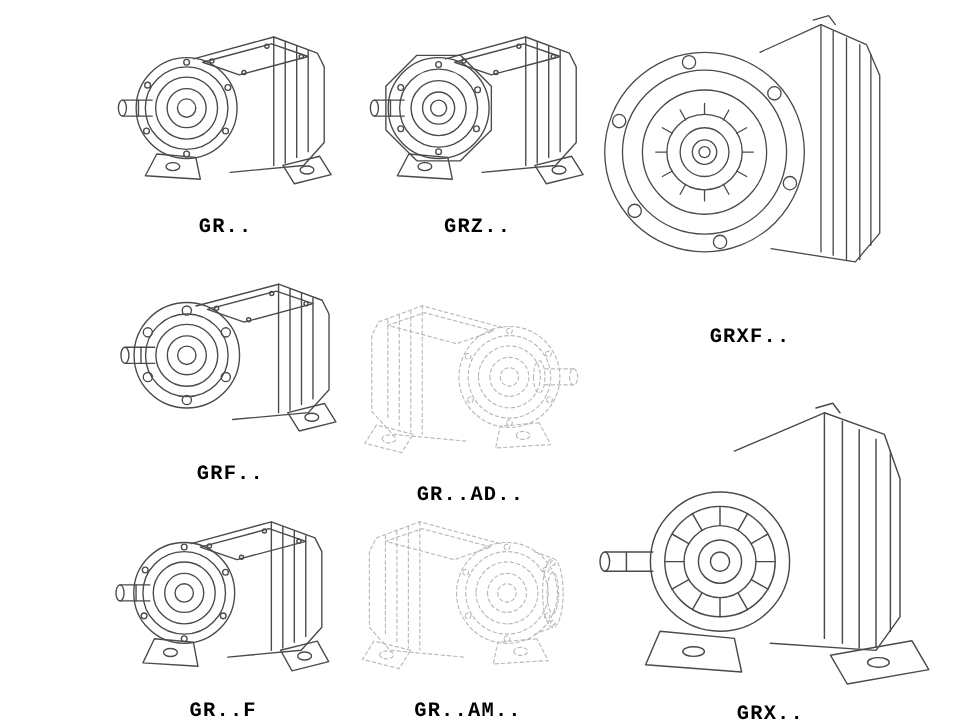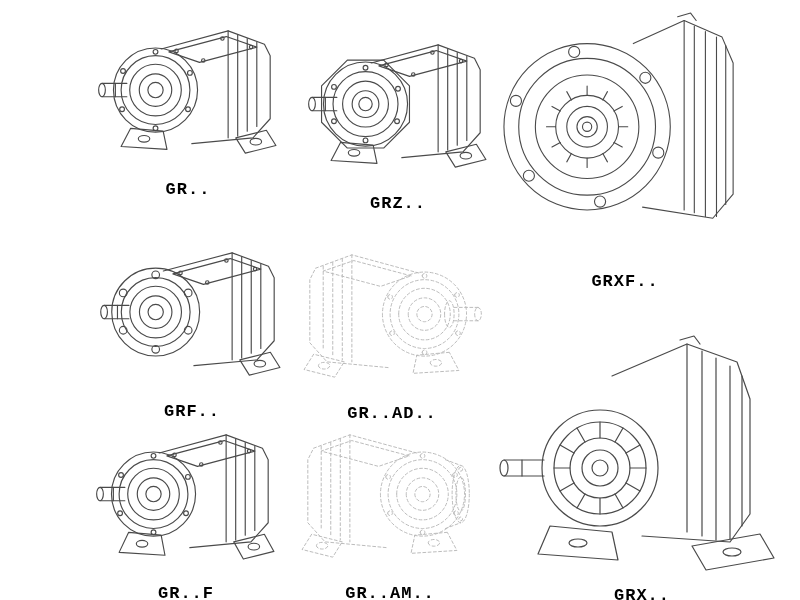--- a/index.html
+++ b/index.html
@@ -48,21 +48,21 @@
       <path d="M152 30 V136 M162 34 V131 M172 38 V126"></path>
       <path d="M40 128 L74 131 L78 150 L30 147 Z"></path>
         <ellipse cx="54" cy="139" rx="6" ry="3.5"></ellipse>
       <path d="M150 138 L182 130 L192 146 L160 154 Z"></path>
         <ellipse cx="171" cy="142" rx="6" ry="3.5"></ellipse>
     </g>
   </svg>
   <div class="lbl">GR..</div>
 </div>
 
-<div class="fig" style="left:298px;top:20px;width:200px">
+<div class="fig" style="left:298px;top:6px;width:200px">
   <svg width="200" height="172" viewBox="0 0 200 180">
     <g class="ln">
       <path d="M10 81 H36 M10 95 H36"></path>
         <ellipse cx="10" cy="88" rx="3.5" ry="7"></ellipse>
         <path d="M24 81 V95"></path>
       <path d="M112 69 L112 107 L85 134 L47 134 L20 107 L20 69 L47 42 L85 42 Z"></path>
       <circle cx="66" cy="88" r="44"></circle>
         <circle cx="66" cy="88" r="34"></circle>
         <circle cx="66" cy="88" r="24"></circle>
         <circle cx="66" cy="88" r="14"></circle>
@@ -109,21 +109,21 @@
       <circle cx="100" cy="135" r="34"></circle>
         <circle cx="100" cy="135" r="22"></circle>
         <circle cx="100" cy="135" r="11"></circle>
         <circle cx="100" cy="135" r="5"></circle>
       <path d="M134 135 L144 135 M129 152 L138 157 M117 164 L122 173 M100 169 L100 179 M83 164 L78 173 M71 152 L62 157 M66 135 L56 135 M71 118 L62 113 M83 106 L78 97 M100 101 L100 91 M117 106 L122 97 M129 118 L138 113"></path>
     </g>
   </svg>
   <div class="lbl">GRXF..</div>
 </div>
 
-<div class="fig" style="left:92px;top:228px;width:200px">
+<div class="fig" style="left:92px;top:212px;width:200px">
   <svg width="200" height="172" viewBox="0 0 200 180">
     <g class="ln">
       <path d="M8 81 H34 M8 95 H34"></path>
         <ellipse cx="8" cy="88" rx="3.5" ry="7"></ellipse>
         <path d="M22 81 V95"></path>
       <circle cx="62" cy="88" r="46"></circle>
       <circle cx="96" cy="107" r="4"></circle>
         <circle cx="62" cy="127" r="4"></circle>
         <circle cx="28" cy="107" r="4"></circle>
         <circle cx="28" cy="68" r="4"></circle>

